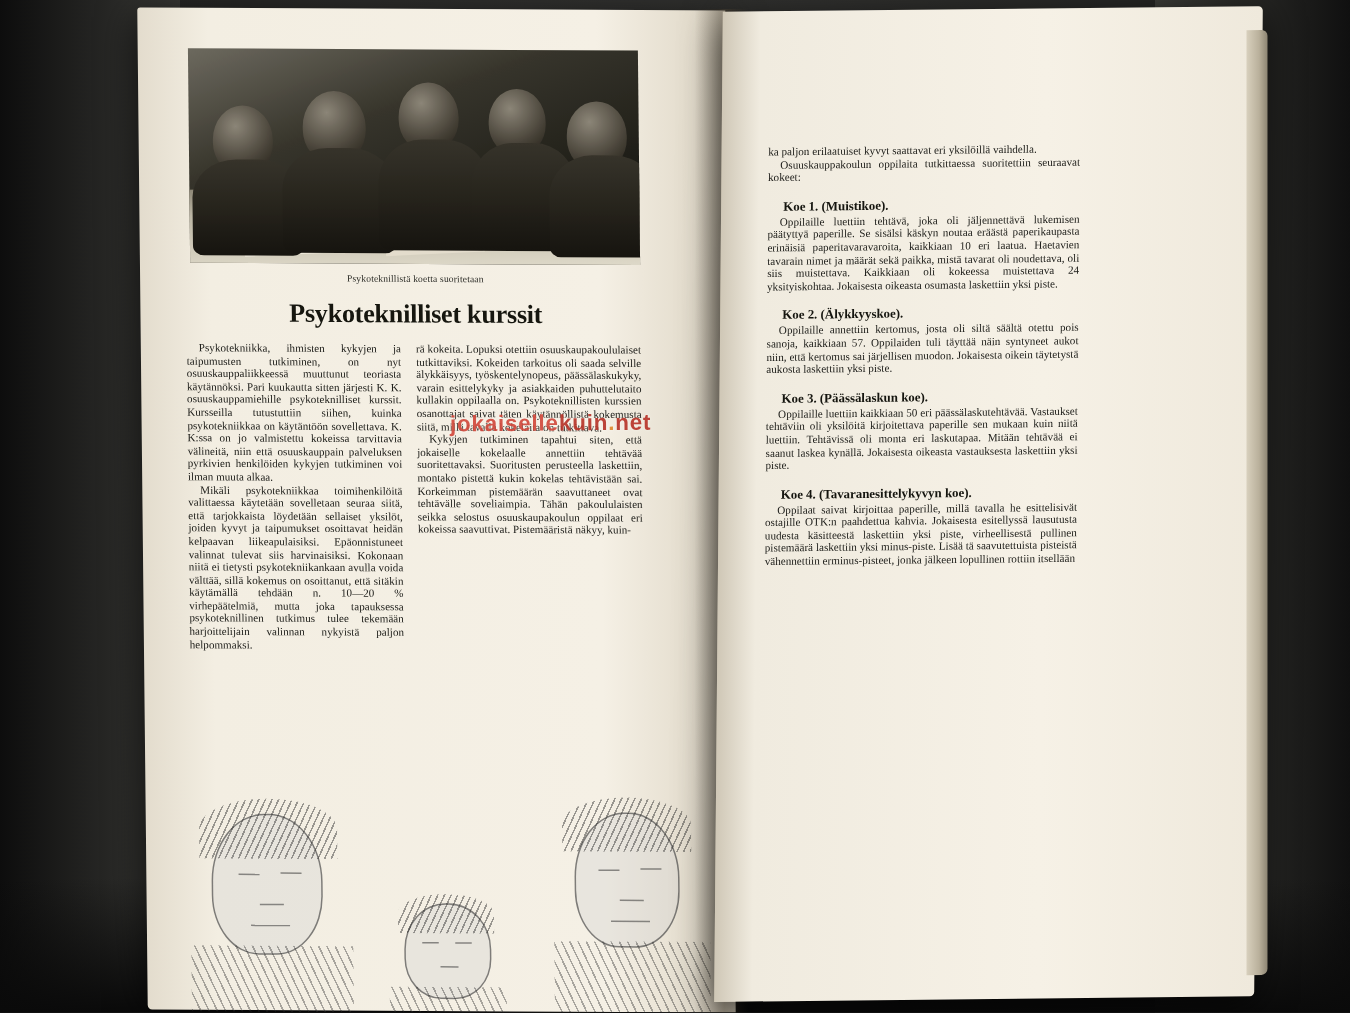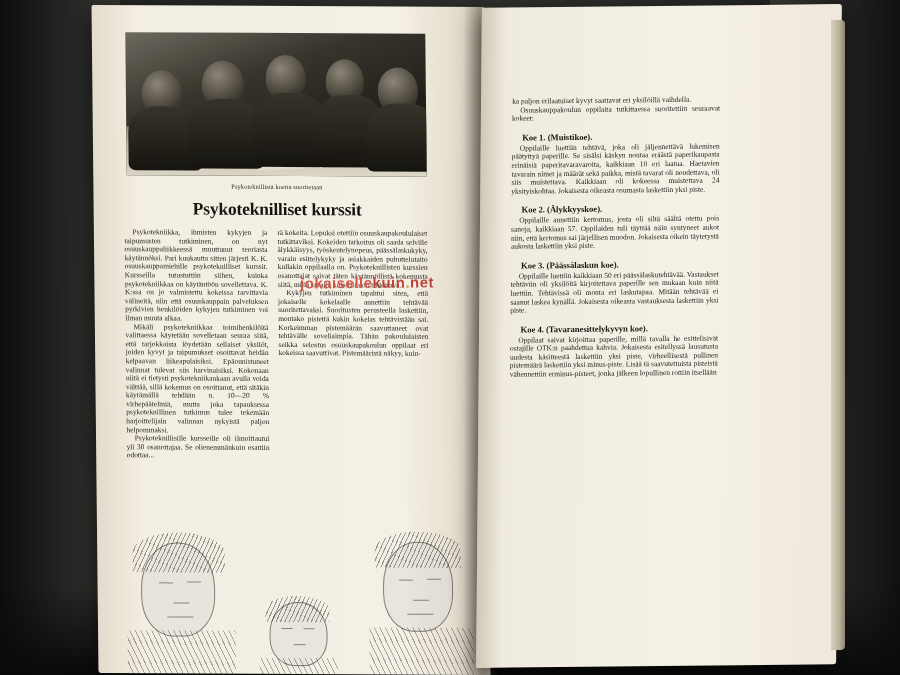--- a/index.html
+++ b/index.html
@@ -287,21 +287,20 @@
         <div class="body" style="left:240px; top:70px; width:72px; height:68px;"></div>
       </div>
 
       <div class="caption">Psykoteknillistä koetta suoritetaan</div>
 
       <div class="article-title">Psykoteknilliset kurssit</div>
 
       <div class="col lcol1">
         <p class="ptext">Psykotekniikka, ihmisten kykyjen ja taipumusten tutkiminen, on nyt osuuskauppaliikkeessä muuttunut teoriasta käytännöksi. Pari kuukautta sitten järjesti K. K. osuuskauppamiehille psykoteknilliset kurssit. Kursseilla tutustuttiin siihen, kuinka psykotekniikkaa on käytäntöön sovellettava. K. K:ssa on jo valmistettu kokeissa tarvittavia välineitä, niin että osuuskauppain palveluksen pyrkivien henkilöiden kykyjen tutkiminen voi ilman muuta alkaa.</p>
         <p class="ptext">Mikäli psykotekniikkaa toimihenkilöitä valittaessa käytetään sovelletaan seuraa siitä, että tarjokkaista löydetään sellaiset yksilöt, joiden kyvyt ja taipumukset osoittavat heidän kelpaavan liikeapulaisiksi. Epäonnistuneet valinnat tulevat siis harvinaisiksi. Kokonaan niitä ei tietysti psykotekniikankaan avulla voida välttää, sillä kokemus on osoittanut, että sitäkin käytämällä tehdään n. 10—20 % virhepäätelmiä, mutta joka tapauksessa psykoteknillinen tutkimus tulee tekemään harjoittelijain valinnan nykyistä paljon helpommaksi.</p>
-        <p class="ptext">Psykoteknillisille kursseille oli ilmoittautui yli 30 osanottajaa. Se olienemmänkuin osattiin odottaa...</p>
       </div>
 
       <div class="col lcol2">
         <p class="ptext noind">rä kokeita. Lopuksi otettiin osuuskaupakoululaiset tutkittaviksi. Kokeiden tarkoitus oli saada selville älykkäisyys, työskentelynopeus, päässälaskukyky, varain esittelykyky ja asiakkaiden puhuttelutaito kullakin oppilaalla on. Psykoteknillisten kurssien osanottajat saivat täten käytännöllistä kokemusta siitä, millä tavalla kokelaita on tutkittava.</p>
         <p class="ptext">Kykyjen tutkiminen tapahtui siten, että jokaiselle kokelaalle annettiin tehtävää suoritettavaksi. Suoritusten perusteella laskettiin, montako pistettä kukin kokelas tehtävistään sai. Korkeimman pistemäärän saavuttaneet ovat tehtävälle soveliaimpia. Tähän pakoululaisten seikka selostus osuuskaupakoulun oppilaat eri kokeissa saavuttivat. Pistemääristä näkyy, kuin-</p>
       </div>
 
       <div class="sketch sk1">
         <div class="sk-face" style="left:26px; top:16px; width:72px; height:92px;"></div>
         <div class="sk-hatch" style="left:18px; top:6px; width:92px; height:40px; border-radius:50% 50% 0 0;"></div>

